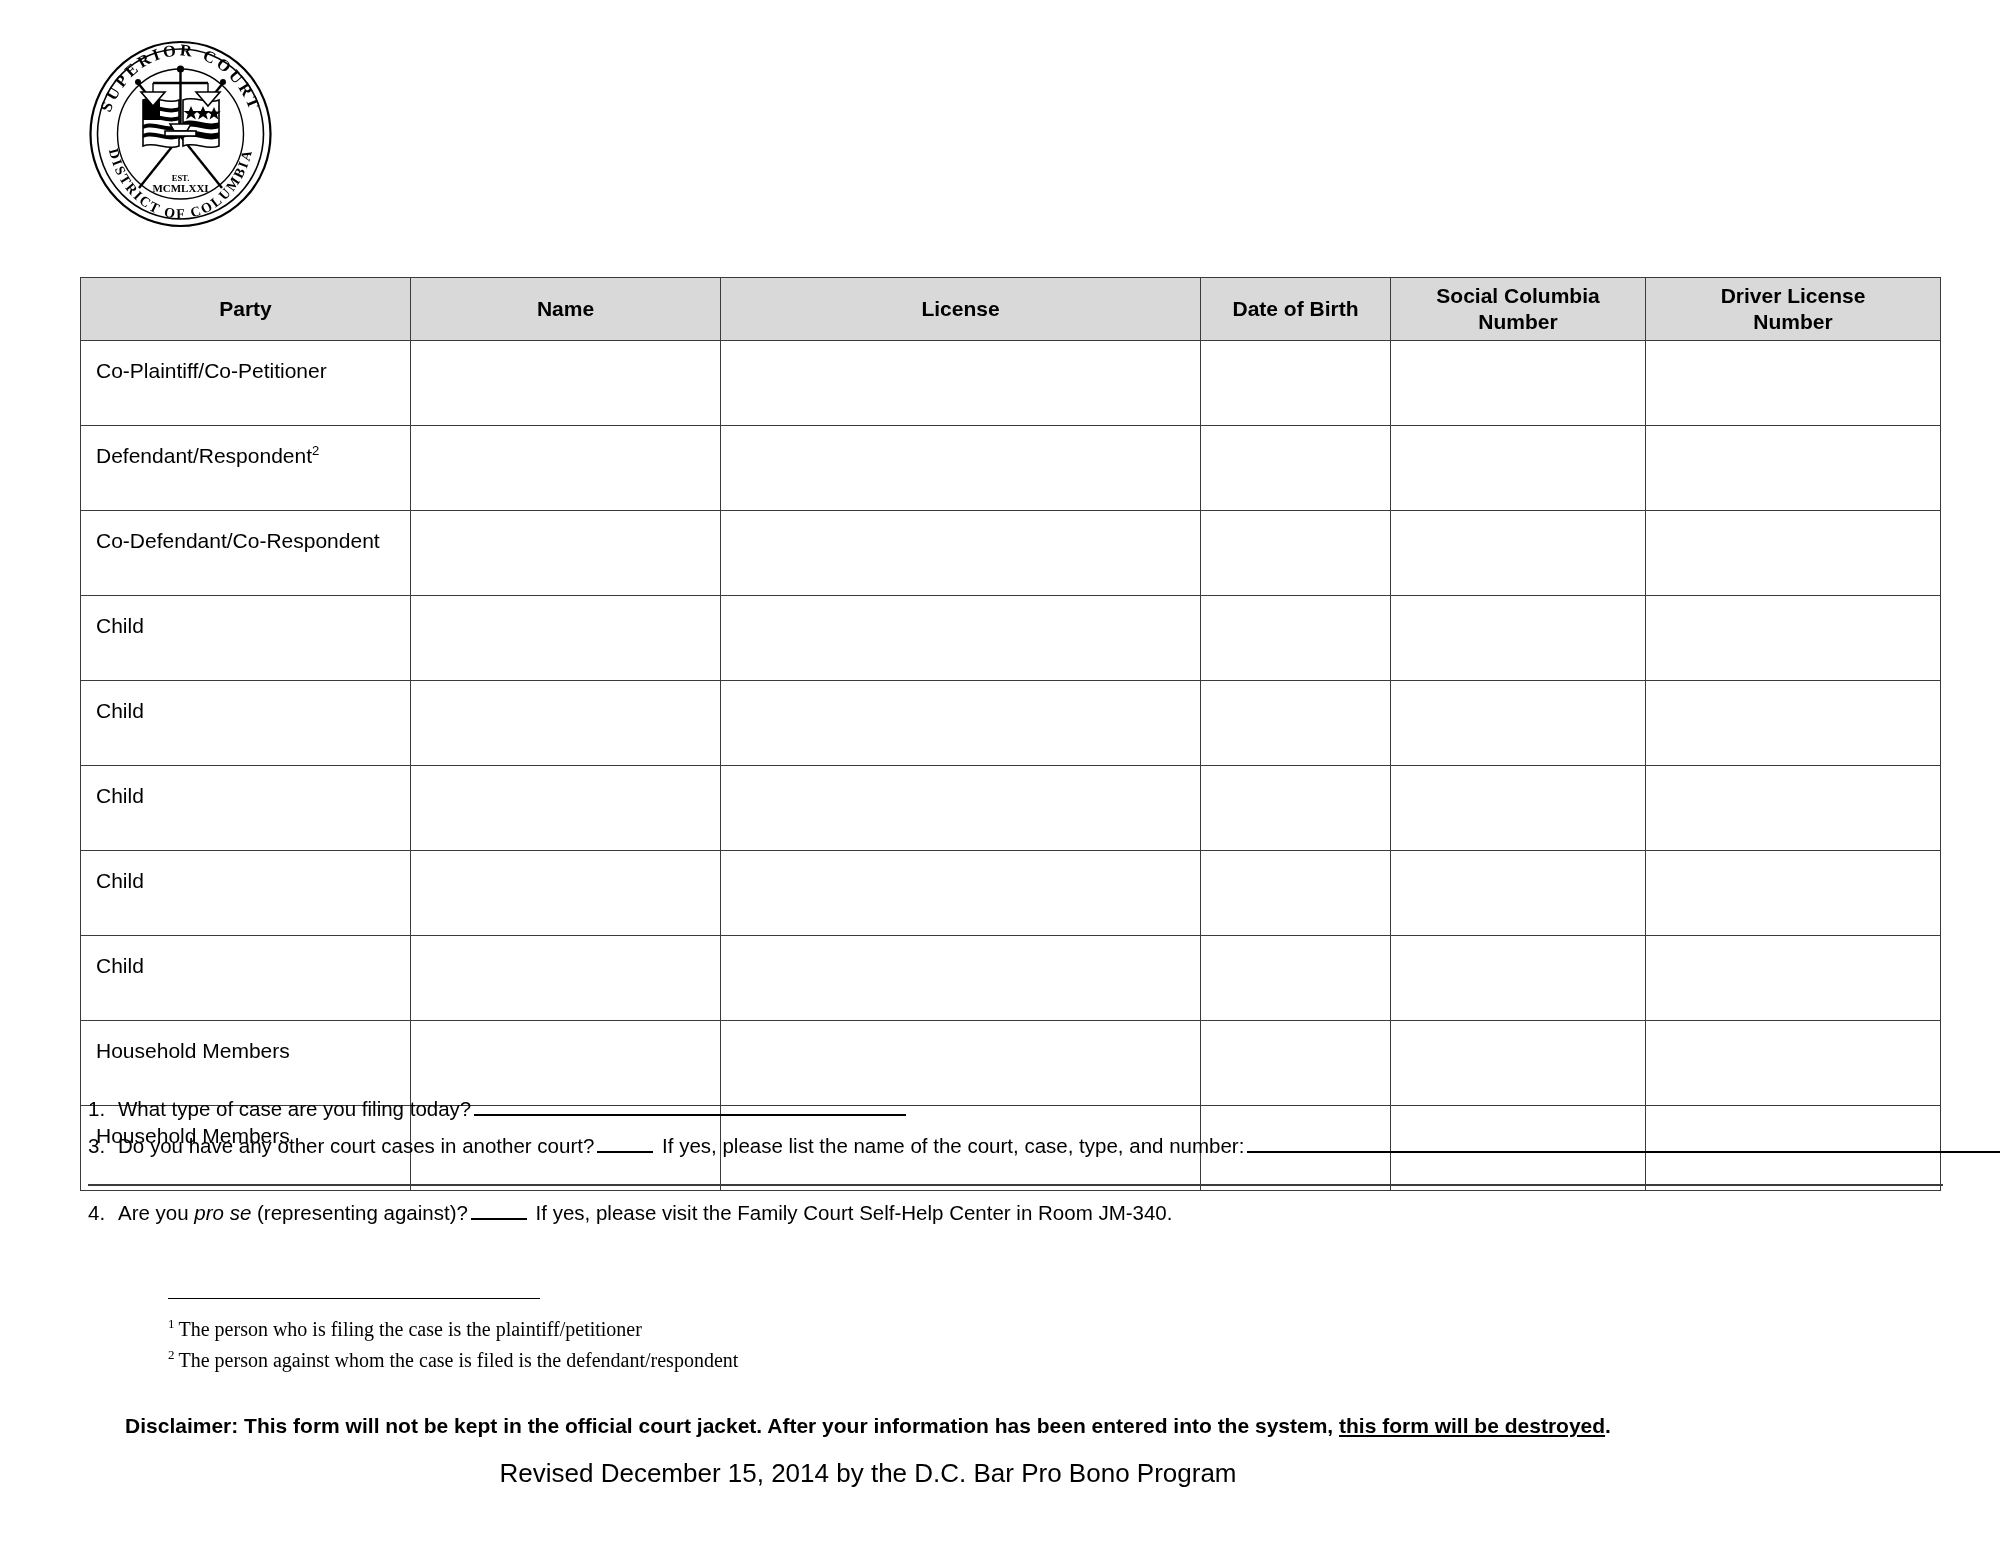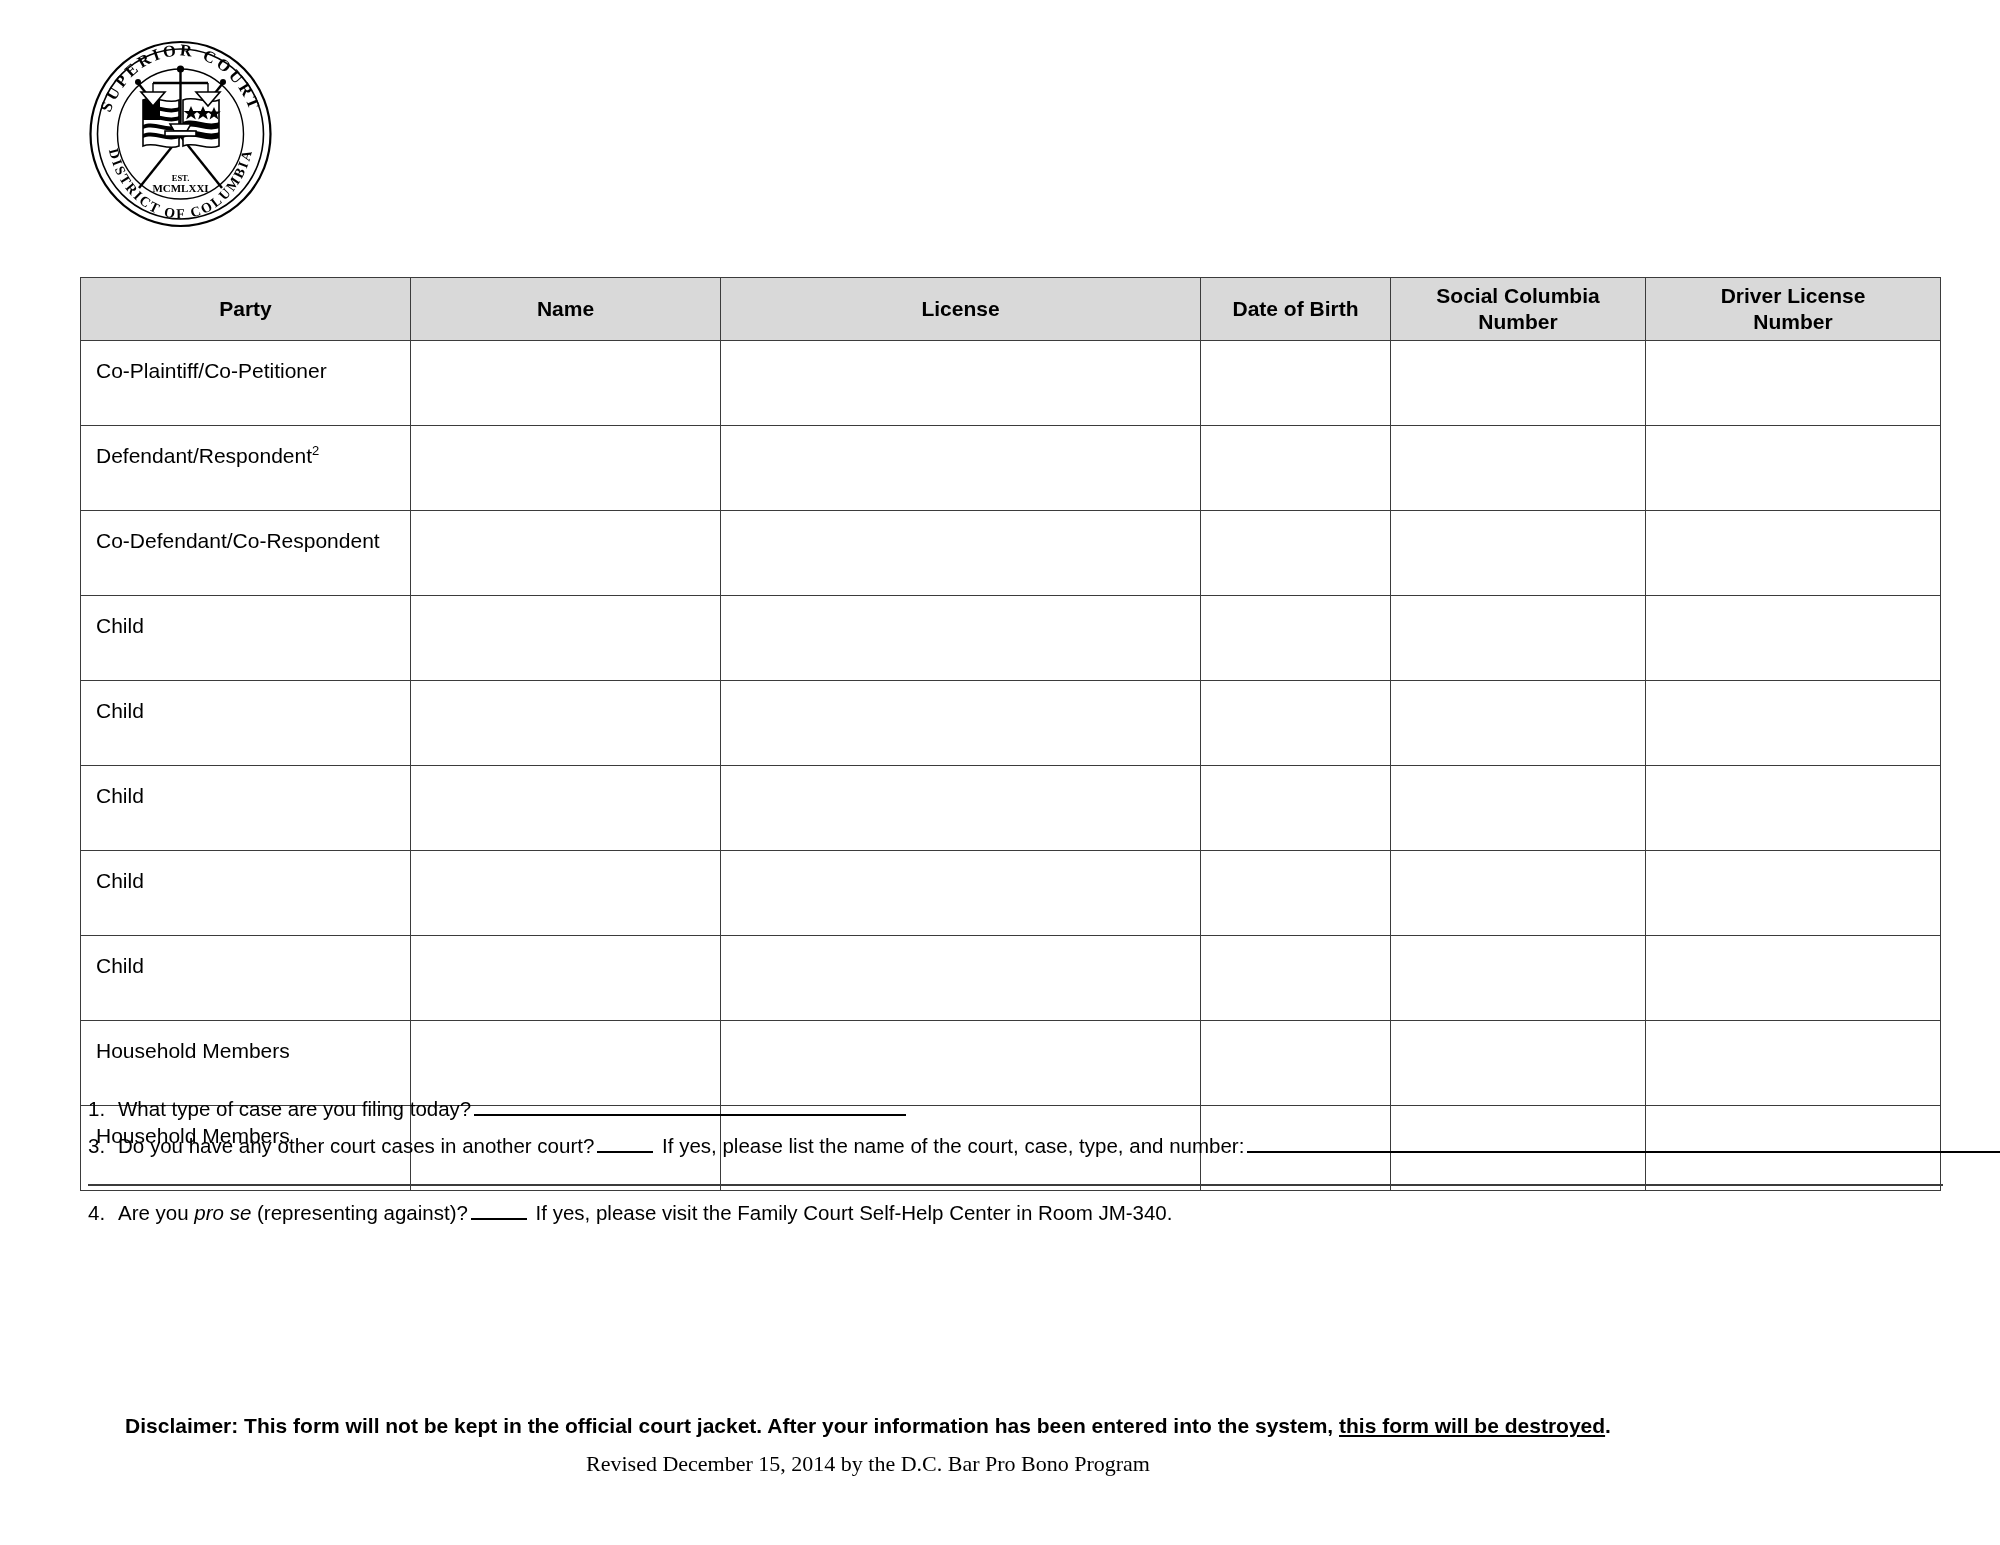--- a/index.html
+++ b/index.html
@@ -177,24 +177,24 @@
     text-align: center;
   }
   .disclaimer-text {
     font-size: 21px;
     font-weight: bold;
     line-height: 28px;
     white-space: nowrap;
   }
   .disclaimer-text .u { text-decoration: underline; }
   .revised {
-    font-family: Liberation Serif, serif;
-    font-size: 22px;
+    font-family: Liberation Sans, sans-serif;
+    font-size: 26px;
     line-height: 30px;
-    margin-top: 9px;
+    margin-top: 18px;
     white-space: nowrap;
   }
 </style>
 </head>
 <body>
 
 <div class="page">
 
   <div class="seal-wrap">
     <svg width="195" height="192" viewBox="0 0 195 192" xmlns="http://www.w3.org/2000/svg">
@@ -377,20 +377,29 @@
     </div>
 
     <div class="q-row">
       <span class="q-num">4.</span><span>Are you</span>
       <span class="q-italic">pro se</span>
       <span>(representing against)?</span><span class="rule rule-blank"></span>&nbsp;<span>If yes, please visit the Family Court Self-Help Center in Room JM-340.</span>
     </div>
 
   </div>
 
+  <div class="footnote-block">
+    <div class="fn-rule"></div>
+    <div class="fn-line">
+      <sup>1</sup><span>The person who is filing the case is the plaintiff/petitioner</span>
+    </div>
+    <div class="fn-line">
+      <sup>2</sup><span>The person against whom the case is filed is the defendant/respondent</span>
+    </div>
+  </div>
 
   <div class="disclaimer">
     <div class="disclaimer-text">
       <span>Disclaimer:  This form will not be kept in the official court jacket.  After your information has been entered into the system, </span><span class="u">this form will be destroyed</span><span>.</span>
     </div>
     <div class="revised">Revised December 15, 2014 by the D.C. Bar Pro Bono Program</div>
   </div>
 
 </div>
 

